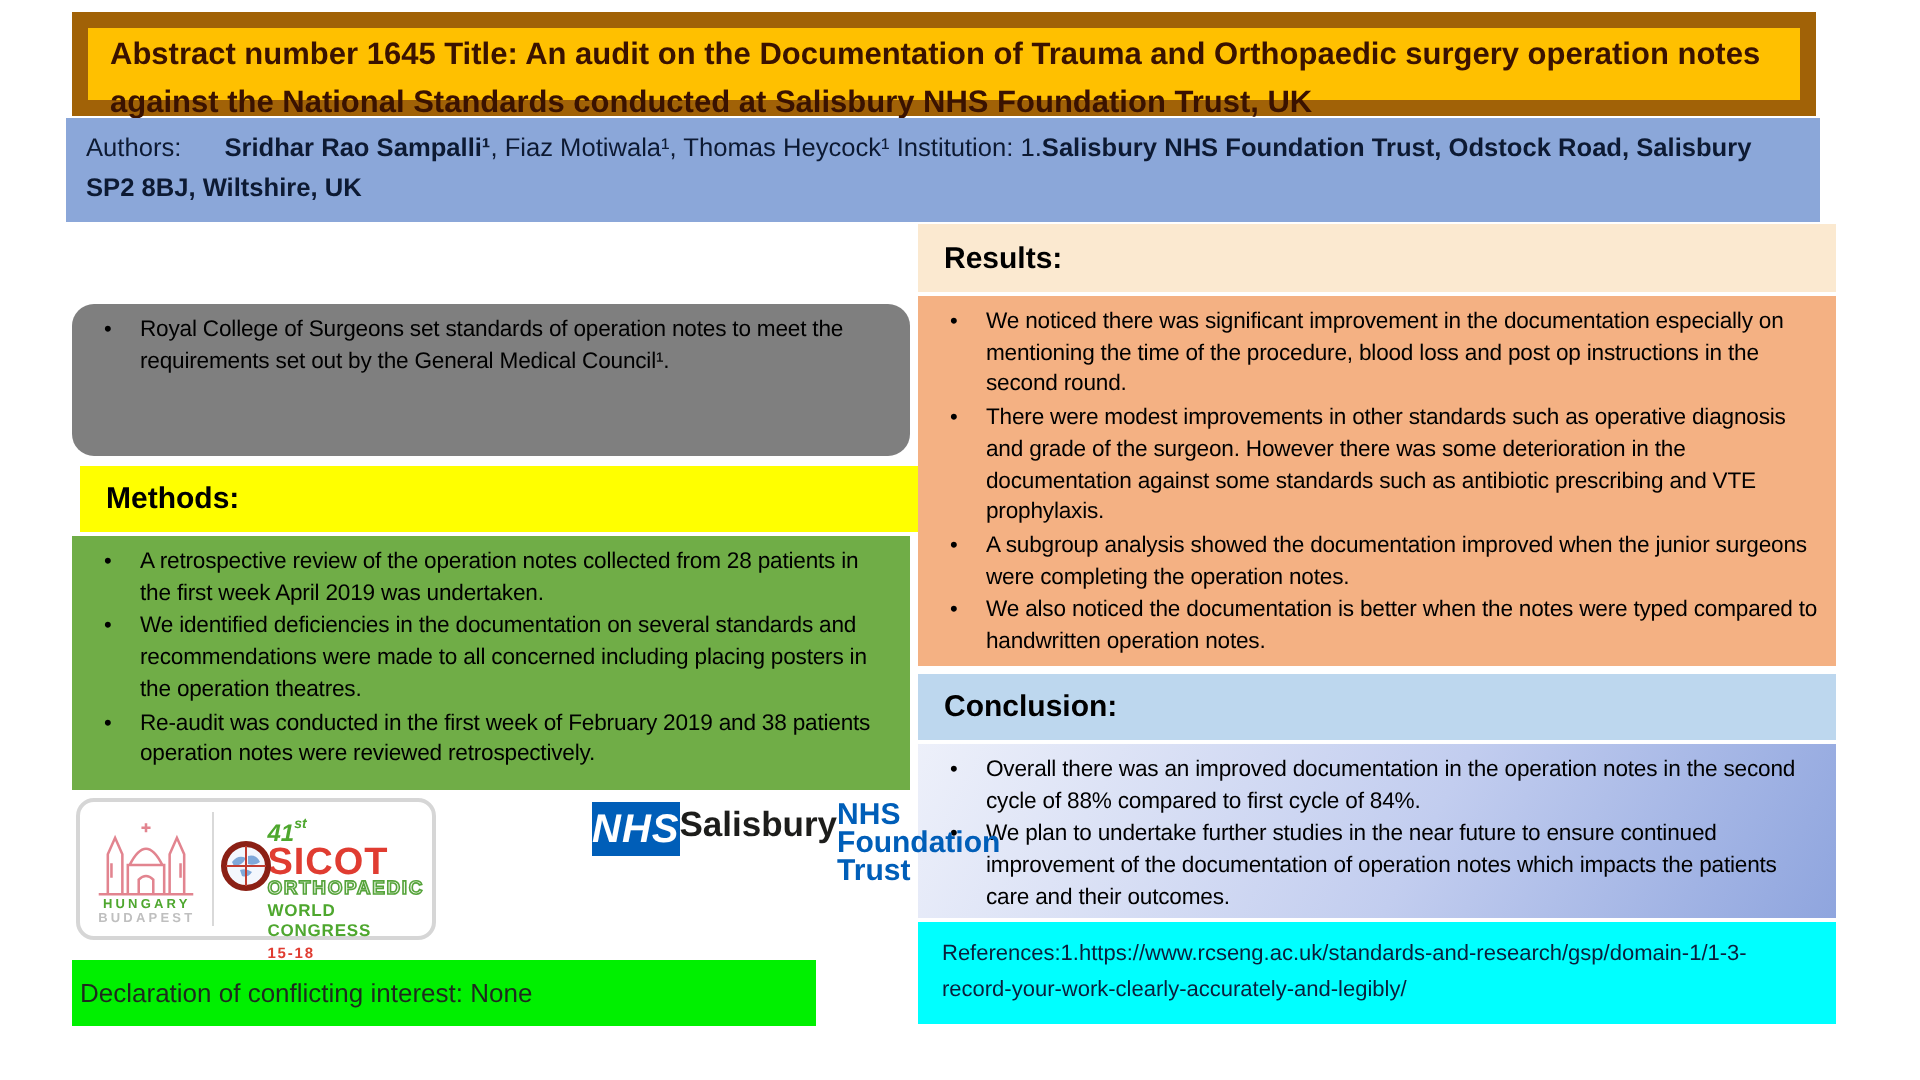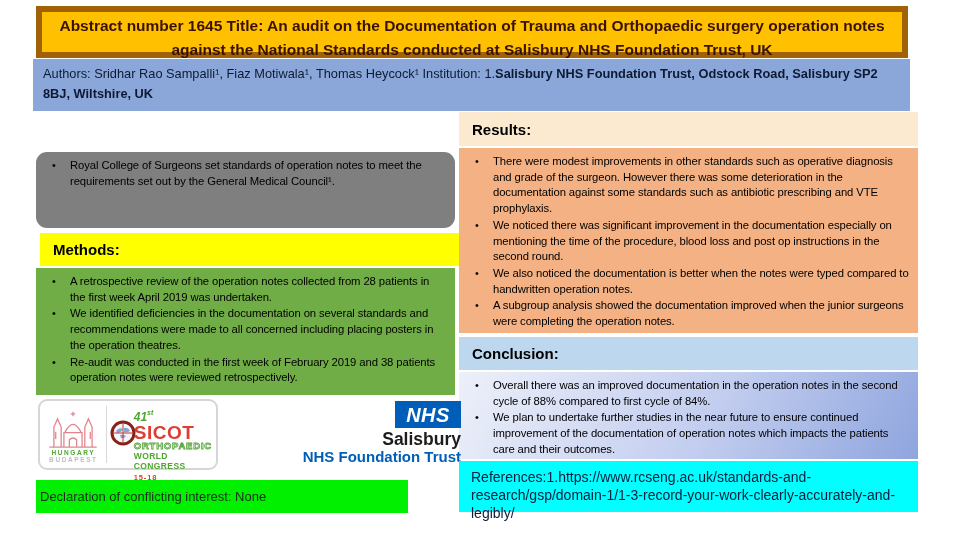--- a/index.html
+++ b/index.html
@@ -5,25 +5,24 @@
   html,body{margin:0;padding:0;background:#fff;}
   .poster{
     position:relative;width:960px;height:540px;background:#fff;overflow:hidden;
     font-family:"Liberation Sans","DejaVu Sans",sans-serif;color:#000;
   }
   .abs{position:absolute;box-sizing:border-box;}
 
   .title-box{
     left:36px;top:6px;width:872px;height:52px;
     background:var(--title-bg,#FFC000);
-    border:6px solid #a16207;
+    border:8px solid #a16207;
     padding:2px 11px;
     font-size:15.5px;font-weight:bold;line-height:24px;
     color:var(--title-text,#3A1200);
-    text-align:center;
   }
   .authors-box{
     left:33px;top:59px;width:877px;height:52px;
     background:var(--authors-bg,#8BA7D9);
     padding:5px 10px;
     font-size:12.8px;line-height:20px;
     color:#0D1A33;
   }
   .sec-header{
     font-size:15px;font-weight:bold;color:#000;
@@ -44,21 +43,21 @@
   .methods-b{left:36px;top:268px;width:419px;height:127px;background:var(--methods-body-bg,#70AD47);}
   .results-b{left:459px;top:148px;width:459px;height:185px;background:var(--results-body-bg,#F4B183);}
   .conclusion-b{
     left:459px;top:372px;width:459px;height:87px;
     background:linear-gradient(118deg,var(--conclusion-grad-start,#EDF0FA) 0%,#C2CDEF 55%,var(--conclusion-grad-end,#8FA5DE) 100%);
   }
 
   .references{
     left:459px;top:461px;width:459px;height:51px;
     background:var(--references-bg,#00FFFF);
-    padding:7px 12px;font-size:14px;line-height:18px;color:#0A1F3C;
+    padding:7px 12px;font-size:11px;line-height:18px;color:#0A1F3C;
     overflow-wrap:anywhere;
   }
   .declaration{
     left:36px;top:480px;width:372px;height:33px;
     background:var(--declaration-bg,#00F000);
     display:flex;align-items:center;padding-left:4px;
     font-size:13px;color:#1E2A1E;
   }
 
   
@@ -78,55 +77,55 @@
   .sicot-sup{font-size:7px;font-weight:bold;font-style:italic;color:var(--sicot-green,#4EA72E);vertical-align:super;}
   .sicot-name{font-size:19px;font-weight:bold;letter-spacing:0.5px;color:var(--sicot-red,#E03C31);}
   .sicot-ortho{
     font-size:9.5px;font-weight:bold;letter-spacing:0.8px;
     color:#F2F9EE;-webkit-text-stroke:0.8px #55A33A;line-height:10px;
   }
   .sicot-wc{font-size:8.5px;font-weight:bold;letter-spacing:0.4px;color:var(--sicot-green,#4EA72E);line-height:10px;}
   .sicot-dates{font-size:7.5px;font-weight:bold;letter-spacing:0.9px;color:var(--sicot-red,#E03C31);line-height:10px;margin-top:2px;}
 
   
-  .nhs-logo{left:296px;top:401px;width:165px;height:67px;display:flex;flex-direction:column;align-items:flex-end;}
+  .nhs-logo{left:296px;top:401px;width:165px;height:67px;display:flex;flex-direction:row;align-items:flex-start;}
   .nhs-box{
     width:66px;height:27px;background:var(--nhs-blue,#005EB8);
     display:flex;align-items:center;justify-content:center;
   }
   .nhs-box span{color:#fff;font-weight:bold;font-style:italic;font-size:20px;letter-spacing:0.5px;line-height:1;}
   .nhs-name{font-size:17.5px;font-weight:bold;color:#1D1D1B;line-height:21px;margin-top:1px;}
   .nhs-type{font-size:15px;font-weight:bold;color:var(--nhs-blue,#005EB8);line-height:14px;}
 </style>
 </head>
 <body>
 
 <div class="poster">
 
   <header class="abs title-box">Abstract number 1645 Title: An audit on the Documentation of Trauma and Orthopaedic surgery operation notes against the National Standards conducted at Salisbury NHS Foundation Trust, UK</header>
 
-  <div class="abs authors-box"><span>Authors: </span><span style="font-weight: normal;">Sridhar Rao Sampalli¹</span><span>, Fiaz Motiwala¹, Thomas Heycock¹   Institution: 1.</span><span style="font-weight: bold;">Salisbury NHS Foundation Trust,  Odstock Road, Salisbury SP2 8BJ,  Wiltshire, UK</span></div>
+  <div class="abs authors-box"><span>Authors: </span><span style="font-weight: bold; margin-left: 18px;">Sridhar Rao Sampalli¹</span><span>, Fiaz Motiwala¹, Thomas Heycock¹   Institution: 1.</span><span style="font-weight: bold;">Salisbury NHS Foundation Trust,  Odstock Road, Salisbury SP2 8BJ,  Wiltshire, UK</span></div>
 
   <ul class="abs box intro-b">
       <li>Royal College of Surgeons set standards of operation notes to meet the requirements  set out by the  General Medical Council¹.</li>
     </ul>
 
   <div class="abs sec-header methods-h">Methods:</div>
   <ul class="abs box methods-b">
       <li>A retrospective review of the operation notes collected from 28 patients in the first week April 2019 was undertaken.</li>
       <li>We identified deficiencies in the documentation on several standards and recommendations were made to all concerned including placing posters in the operation theatres.</li>
       <li>Re-audit was conducted in the first week of February 2019 and 38 patients operation notes were reviewed retrospectively.</li>
     </ul>
 
   <div class="abs sec-header results-h">Results:</div>
   <ul class="abs box results-b">
+      <li>We noticed there was significant improvement in the documentation especially on mentioning the time of the procedure, blood loss and post op instructions in the second round.</li>
       <li>There were modest improvements in other standards such as operative diagnosis and grade of the surgeon. However  there was some deterioration in the documentation against some standards such as antibiotic prescribing  and VTE prophylaxis.</li>
-      <li>We noticed there was significant improvement in the documentation especially on mentioning the time of the procedure, blood loss and post op instructions in the second round.</li>
+      <li>A subgroup analysis showed the documentation improved when the junior surgeons were completing the operation notes.</li>
       <li>We also noticed the documentation is better when the notes were typed compared to handwritten operation notes.</li>
-      <li>A subgroup analysis showed the documentation improved when the junior surgeons were completing the operation notes.</li>
     </ul>
 
   <div class="abs sec-header conclusion-h">Conclusion:</div>
   <ul class="abs box conclusion-b">
       <li>Overall there was an improved documentation in the operation notes in the second cycle of 88% compared to first cycle of 84%.</li>
       <li>We plan to undertake further studies in the near future to ensure continued improvement of the documentation of operation notes which impacts the patients care and their outcomes.</li>
     </ul>
 
   <div class="abs sicot-logo">
     <div class="sicot-left">

